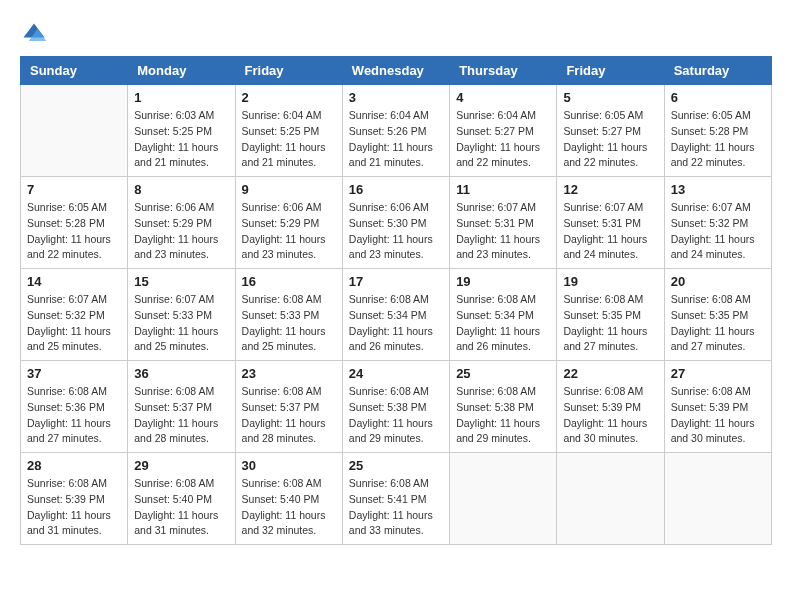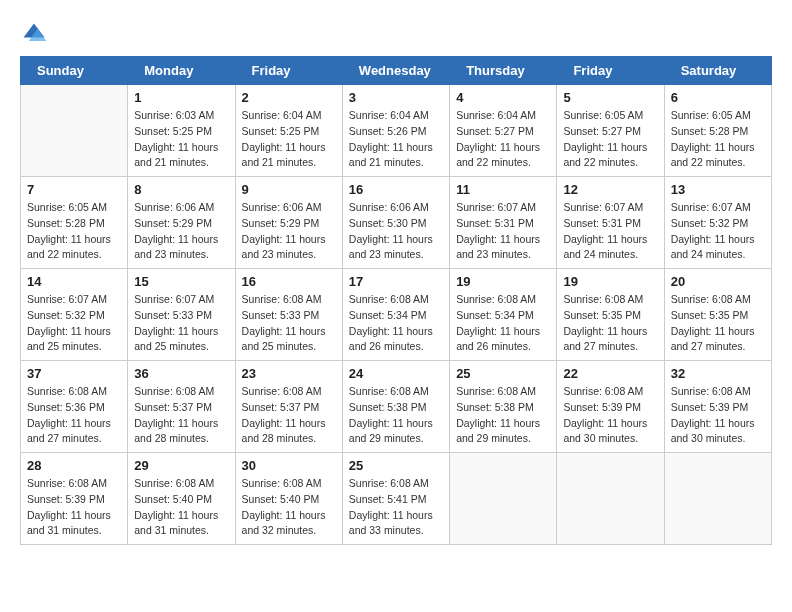--- a/index.html
+++ b/index.html
@@ -48,21 +48,21 @@
     }
     .calendar {
       width: 100%;
       border-collapse: collapse;
       margin-top: 6px;
     }
     .calendar th {
       background-color: #2f6db5;
       color: #fff;
       text-align: left;
-      padding: 6px 16px;
+      padding: 6px 9px;
       font-size: 13px;
       border: 1px solid #2f6db5;
     }
     .calendar td {
       border: 1px solid #ccc;
       vertical-align: top;
       padding: 5px 6px;
       font-size: 10.5px;
       color: #333;
       width: 107px;
@@ -223,21 +223,21 @@
         </td>
         <td>
           <span class="day-number">25</span>
           <div class="day-info">Sunrise: 6:08 AM<br>Sunset: 5:38 PM<br>Daylight: 11 hours and 29 minutes.</div>
         </td>
         <td>
           <span class="day-number">22</span>
           <div class="day-info">Sunrise: 6:08 AM<br>Sunset: 5:39 PM<br>Daylight: 11 hours and 30 minutes.</div>
         </td>
         <td>
-          <span class="day-number">32</span>
+          <span class="day-number">27</span>
           <div class="day-info">Sunrise: 6:08 AM<br>Sunset: 5:39 PM<br>Daylight: 11 hours and 30 minutes.</div>
         </td>
       </tr>
       <tr>
         <td>
           <span class="day-number">28</span>
           <div class="day-info">Sunrise: 6:08 AM<br>Sunset: 5:39 PM<br>Daylight: 11 hours and 31 minutes.</div>
         </td>
         <td>
           <span class="day-number">29</span>

